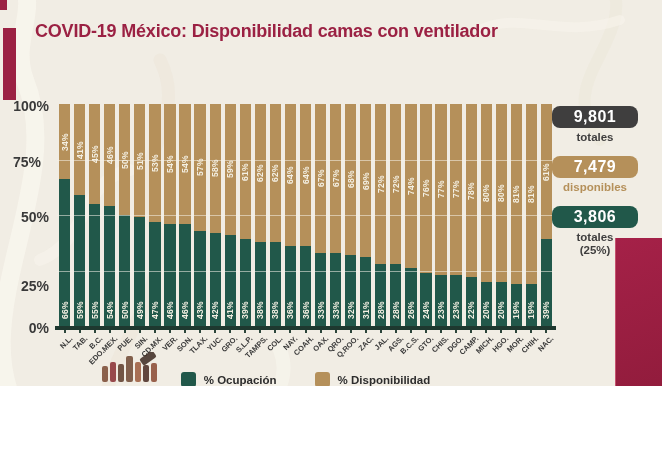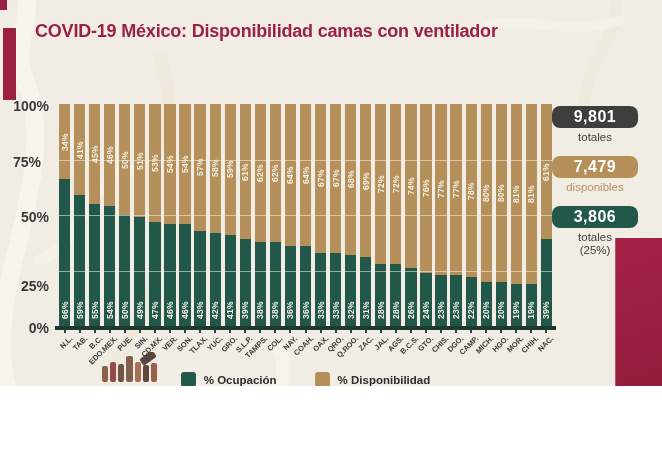--- a/index.html
+++ b/index.html
@@ -16,21 +16,21 @@
   .ylabel{position:absolute;width:44px;text-align:right;font-size:14px;font-weight:bold;color:#3a3a3a;z-index:2;}
   .grid{position:absolute;height:1px;background:rgba(245,242,233,0.55);z-index:3;}
   .axis{position:absolute;background:var(--axis,#1e382f);z-index:4;}
   .tick{position:absolute;width:2px;height:3px;background:#2c463b;transform:translateX(-50%);z-index:2;}
   .stats{position:absolute;left:552px;top:106px;width:86px;display:flex;flex-direction:column;align-items:center;z-index:2;}
   .stat{display:flex;flex-direction:column;align-items:center;margin-bottom:12px;}
   .stat-value{min-width:66px;text-align:center;padding:2px 10px;border-radius:8px;font-size:16px;font-weight:bold;color:#ffffff;letter-spacing:.5px;margin-bottom:3px;}
   .box-dark{background:var(--dark,#3f3e3e);}
   .box-tan{background:var(--tan,#b5905a);}
   .box-green{background:var(--green,#21584a);}
-  .stat-label{font-size:11.5px;font-weight:normal;line-height:13px;}
+  .stat-label{font-size:11.5px;font-weight:bold;line-height:13px;}
   .label-dark{color:#3f3e3e;}
   .label-tan{color:var(--tan,#b5905a);}
   .legend{position:absolute;left:57px;top:372px;width:497px;display:flex;justify-content:center;align-items:center;gap:38px;z-index:2;}
   .legend-item{display:flex;align-items:center;gap:8px;}
   .swatch{width:15px;height:15px;border-radius:3px;display:inline-block;}
   .swatch-green{background:var(--green,#21584a);}
   .swatch-tan{background:var(--tan,#b5905a);}
   .legend-label{font-size:11.5px;font-weight:bold;color:#2d2d2d;}
   .footer{position:absolute;left:71px;top:420px;width:520px;text-align:center;font-size:8px;letter-spacing:.2px;color:#a5543c;z-index:2;}
   .right-rect{position:absolute;left:615px;top:238px;width:47px;height:182px;background:linear-gradient(160deg,#a52148,#8e1b3a);border-left:1px solid #c4526f;z-index:2;}

